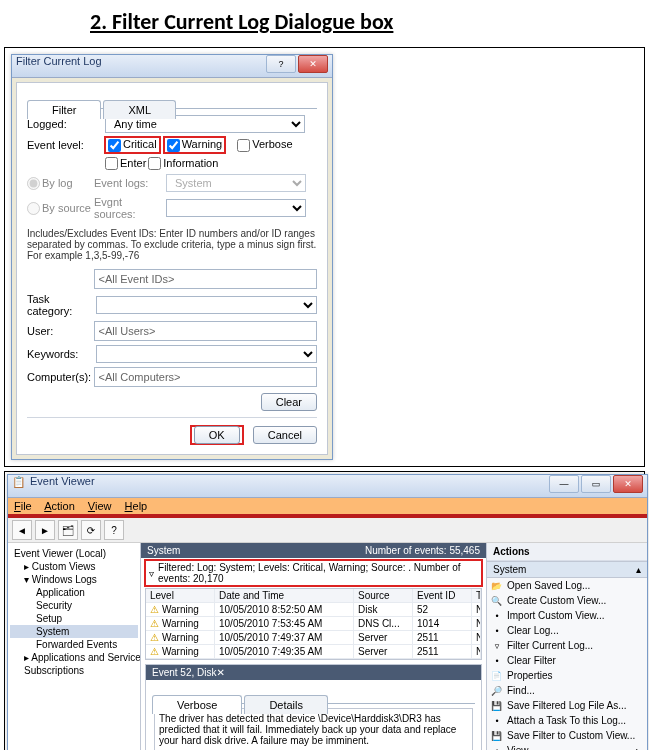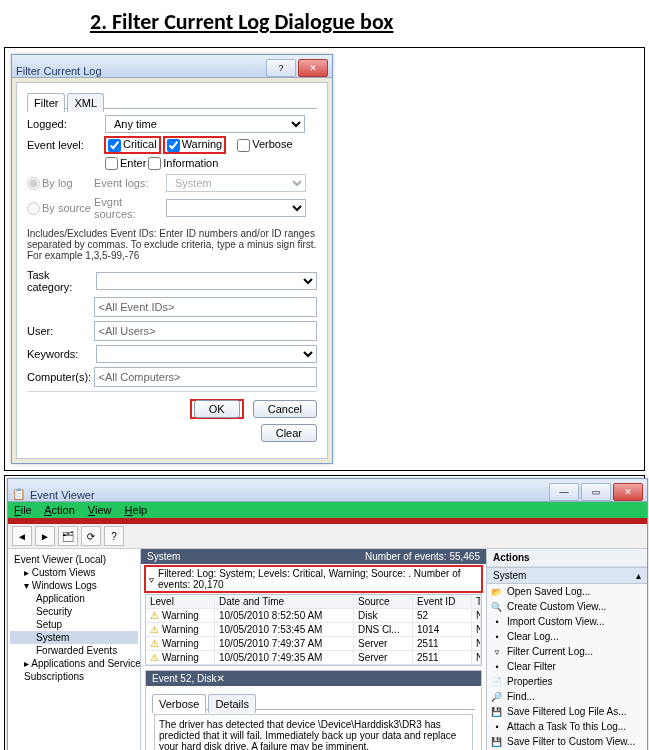--- a/index.html
+++ b/index.html
@@ -1,44 +1,44 @@
 <!DOCTYPE html>
 <html><head>
 <meta charset="utf-8">
 <style>
 body{margin:0;background:#fff;font-family:Tahoma,Arial,sans-serif;font-size:11px;color:#000;width:649px}
 .page-title{font-family:Calibri,Arial,sans-serif;font-size:22px;font-weight:bold;text-decoration:underline;margin:8px 0 12px 90px}
 .outer-border{border:1px solid #000;margin:4px;padding:2px}
 
 
 .win{border:1px solid #7a9bc7;background:#ece9d8;box-shadow:0 0 4px rgba(0,0,0,.2)}
-.titlebar{background:linear-gradient(#e7eef8,#c7d7ed);height:22px;display:flex;align-items:flex-end;padding:0 4px;border-bottom:1px solid #99aac7}
+.titlebar{background:linear-gradient(#e7eef8,#c7d7ed);height:22px;display:flex;align-items:flex-start;padding:0 4px;border-bottom:1px solid #99aac7}
 .titlebar .icon{width:14px;height:14px;margin-right:4px;display:inline-flex;align-items:center;justify-content:center}
 .titlebar .title{flex:1;font-size:11px;color:#203864}
 .winbtns{display:flex;gap:0}
 .winbtn{width:28px;height:16px;border:1px solid #9fb6d4;border-radius:2px;background:linear-gradient(#f5f7fb,#d6e1f0);display:flex;align-items:center;justify-content:center;font-size:9px;margin-left:2px}
 .winbtn.close{background:linear-gradient(#f0a6a6,#d44d44);color:#fff;border-color:#b03a30}
 
 .dlg-body{background:#fff;padding:6px 10px 10px;border:1px solid #c0c7d4;margin:4px}
 .tabs{display:flex;border-bottom:1px solid #a9b7c9;margin-bottom:6px}
-.tab{padding:3px 6px;border:1px solid #a9b7c9;border-bottom:none;background:#f0f3f7;margin-right:2px;position:relative;top:4px;border-radius:3px 3px 0 0;font-size:11px}
+.tab{padding:3px 24px;border:1px solid #a9b7c9;border-bottom:none;background:#f0f3f7;margin-right:2px;position:relative;top:11px;border-radius:3px 3px 0 0;font-size:11px}
 .tab.active{background:#fff}
 
 .row{display:flex;align-items:center;margin:4px 0}
 .lbl{width:78px;font-size:11px}
 select,.textbox{font-size:11px;border:1px solid #a9b7c9;background:#fff;height:18px;padding:0 4px}
 .textbox{width:250px;color:#666}
 .note{font-size:10px;color:#333;margin:8px 0}
 .btn{border:1px solid #8a9ab0;background:linear-gradient(#fdfdfe,#e4ebf3);padding:2px 14px;font-size:11px;border-radius:3px}
 .hi{outline:2px solid #d22; outline-offset:-1px}
 .hi-big{border:2px solid #d22;padding:2px}
 
 
 .ev{width:639px;font-size:11px}
-.menubar{background:#22c55e;padding:2px 6px;border-bottom:6px solid #b91c1c}
+.menubar{background:#fdba74;padding:2px 6px;border-bottom:4px solid #b91c1c}
 .menubar span{margin-right:10px}
 .menubar span u{text-decoration:underline}
 .toolbar{background:#f0f0f0;padding:2px 4px;border-bottom:1px solid #d0d0d0;display:flex;gap:3px}
 .tbtn{width:18px;height:18px;border:1px solid #c0c0c0;background:#fafafa;display:inline-flex;align-items:center;justify-content:center;font-size:10px}
 .ev-body{display:flex;height:290px}
 .tree{width:128px;border-right:1px solid #c0c7d4;background:#fff;padding:4px 2px;overflow:hidden}
 .tree .node{padding:1px 0 1px 4px;white-space:nowrap;font-size:10px}
 .tree .indent1{padding-left:14px}
 .tree .indent2{padding-left:26px}
 .tree .sel{background:#cdd9eb}
@@ -103,44 +103,44 @@
     <select disabled="" style="width:140px;color:#888"><option>System</option></select>
   </div>
   <div class="row" style="color:#888">
     <input type="radio" disabled="" style="">
           <span style="width:52px">By source</span>
     <span class="lbl" style="width:72px">Evgnt sources:</span>
     <select style="width:140px"></select>
   </div>
   <div class="note">Includes/Excludes Event IDs: Enter ID numbers and/or ID ranges separated by commas. To exclude criteria, type a minus sign first. For example 1,3,5-99,-76</div>
   <div class="row">
+          <div class="lbl"></div>
+          <input class="textbox" value="&lt;All Event IDs&gt;" style="">
+        </div>
+  <div class="row">
           <div class="lbl">Task category:</div>
           <select style="width:250px"></select>
         </div>
   <div class="row">
-          <div class="lbl"></div>
-          <input class="textbox" value="&lt;All Event IDs&gt;" style="">
-        </div>
-  <div class="row">
           <div class="lbl">User:</div>
           <input class="textbox" value="&lt;All Users&gt;" style="">
         </div>
   <div class="row">
           <div class="lbl">Keywords:</div>
           <select style="width:250px"></select>
         </div>
   <div class="row">
           <div class="lbl">Computer(s):</div>
           <input class="textbox" value="&lt;All Computers&gt;" style="">
         </div>
+  <div style="text-align:right;margin:6px 0"><button class="btn">Clear</button></div>
   <div style="text-align:right;border-top:1px solid #d0d6e0;padding-top:8px">
     <span class="hi-big"><button class="btn">OK</button></span>
     <button class="btn" style="margin-left:6px">Cancel</button>
   </div>
-  <div style="text-align:right;margin:6px 0"><button class="btn">Clear</button></div>
  </div>
 </div>
 </div>
 
 <div class="outer-border">
 <div class="win ev">
  <div class="titlebar">
    <span class="icon">📋</span>
    <span class="title">Event Viewer</span>
    <div class="winbtns">

